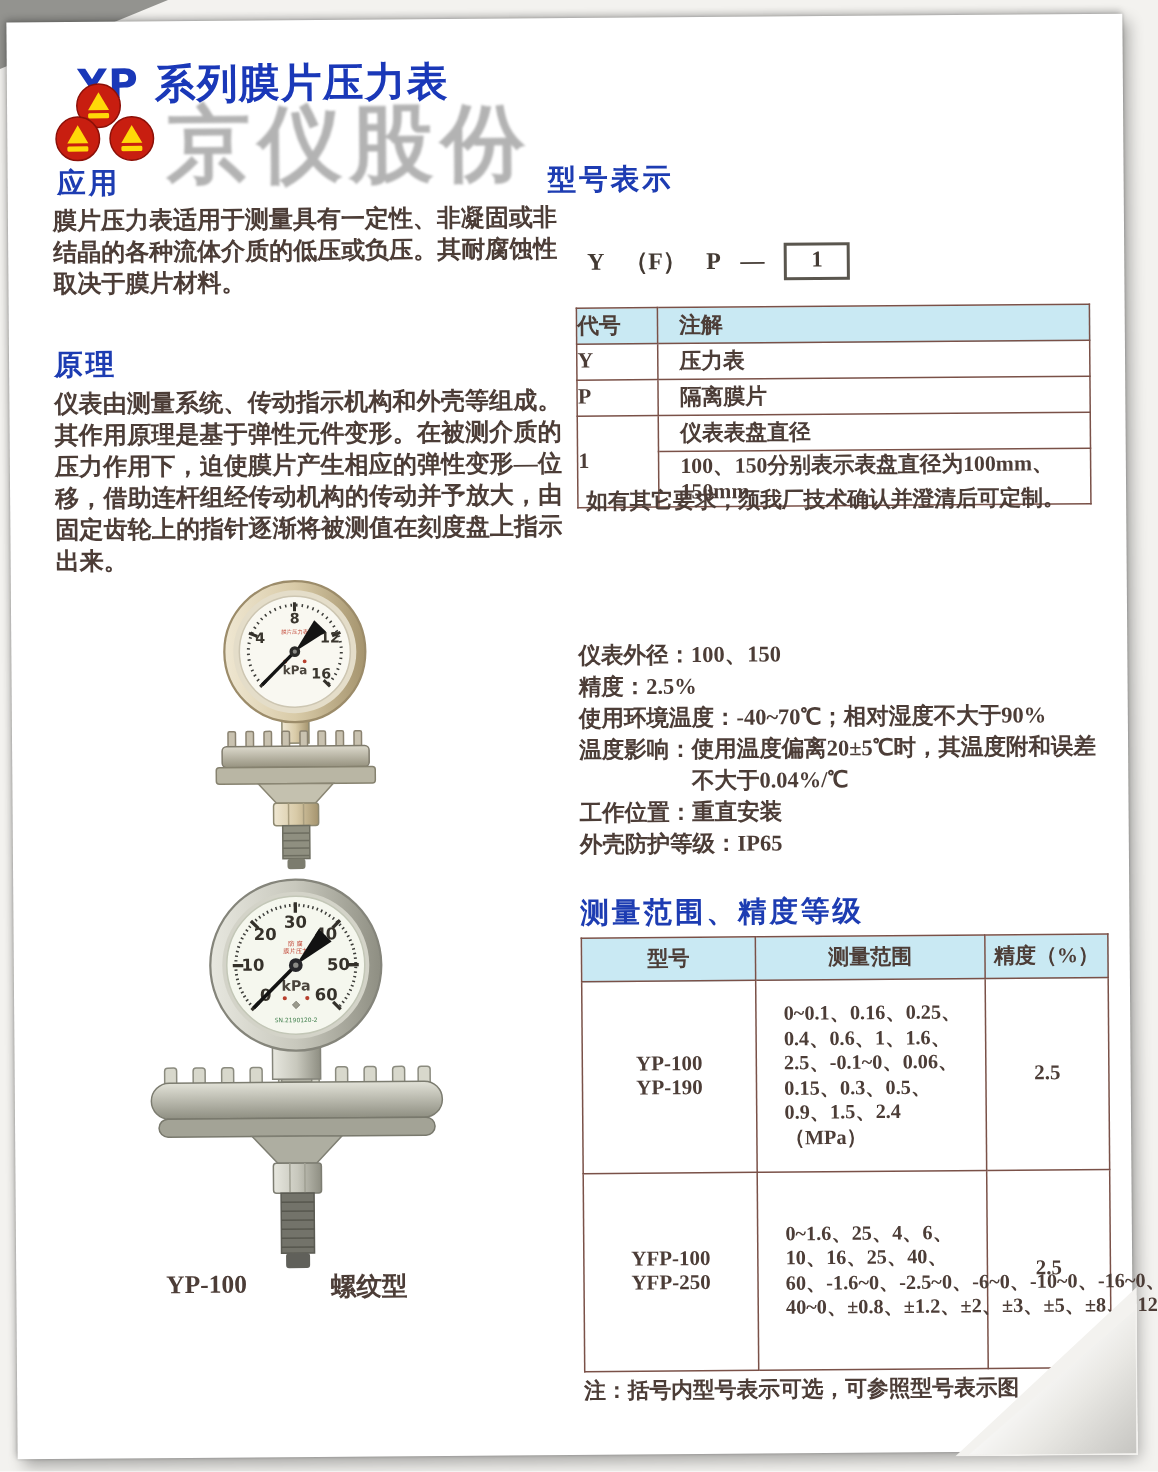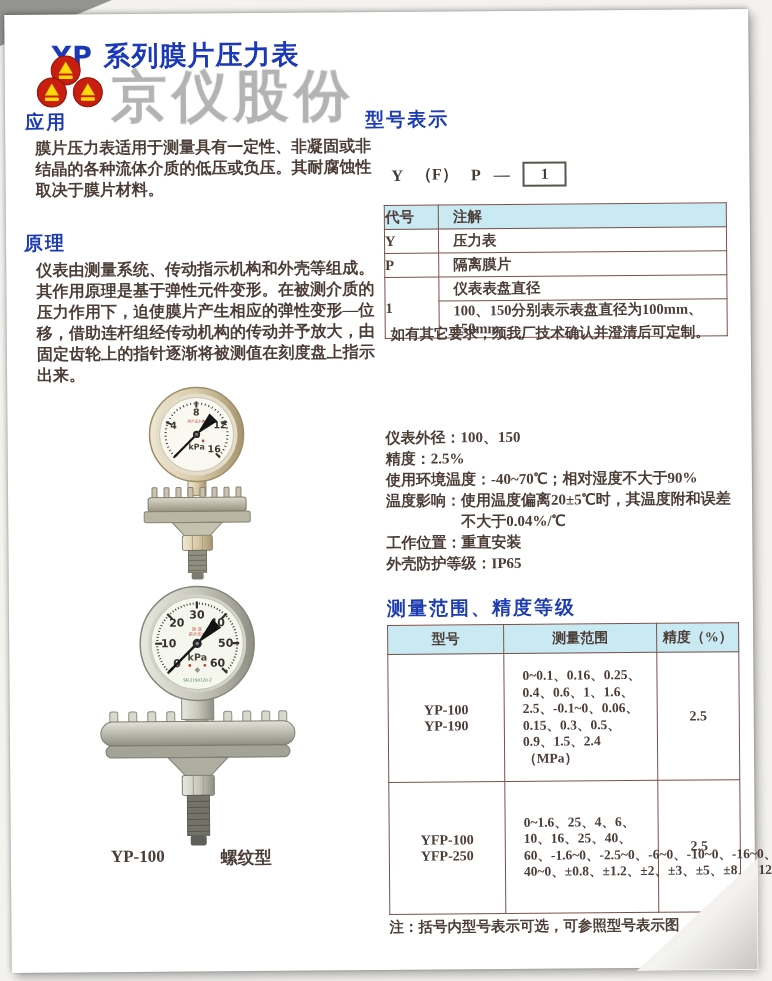--- a/index.html
+++ b/index.html
@@ -103,24 +103,24 @@
     </g>
     <g>
       <circle cx="57" cy="40" r="14.5" fill="#c81e10" stroke="#8c1008" stroke-width="1"></circle>
       <polygon points="57,31 50,43 64,43" fill="#ffd908"></polygon>
       <rect x="50" y="45" width="14" height="3.5" rx="1" fill="#ffd908"></rect>
     </g>
   </svg>
 
   <div class="watermark">京仪股份</div>
 
-  <div class="h-blue" style="left:20px;top:95px;">应用</div>
+  <div class="h-blue" style="left:33px;top:95px;">应用</div>
   <div class="para" style="left:30px;top:123px;width:336px;">膜片压力表适用于测量具有一定性、非凝固或非结晶的各种流体介质的低压或负压。其耐腐蚀性取决于膜片材料。</div>
 
-  <div class="h-blue" style="left:18px;top:216px;">原理</div>
+  <div class="h-blue" style="left:30px;top:216px;">原理</div>
   <div class="para" style="left:30px;top:245px;width:338px;">仪表由测量系统、传动指示机构和外壳等组成。其作用原理是基于弹性元件变形。在被测介质的压力作用下，迫使膜片产生相应的弹性变形—位移，借助连杆组经传动机构的传动并予放大，由固定齿轮上的指针逐渐将被测值在刻度盘上指示出来。</div>
 
   <svg class="abs" style="left:94px;top:372px;" width="204" height="206" viewBox="0 0 204 206">
     <defs>
       <linearGradient id="m1" x1="0" y1="0" x2="1" y2="0">
         <stop offset="0" stop-color="#efe7d2"></stop>
           <stop offset=".5" stop-color="#d9cba8"></stop>
           <stop offset="1" stop-color="#a5946e"></stop>
       </linearGradient>
       <linearGradient id="fl1" x1="0" y1="0" x2="0" y2="1">

